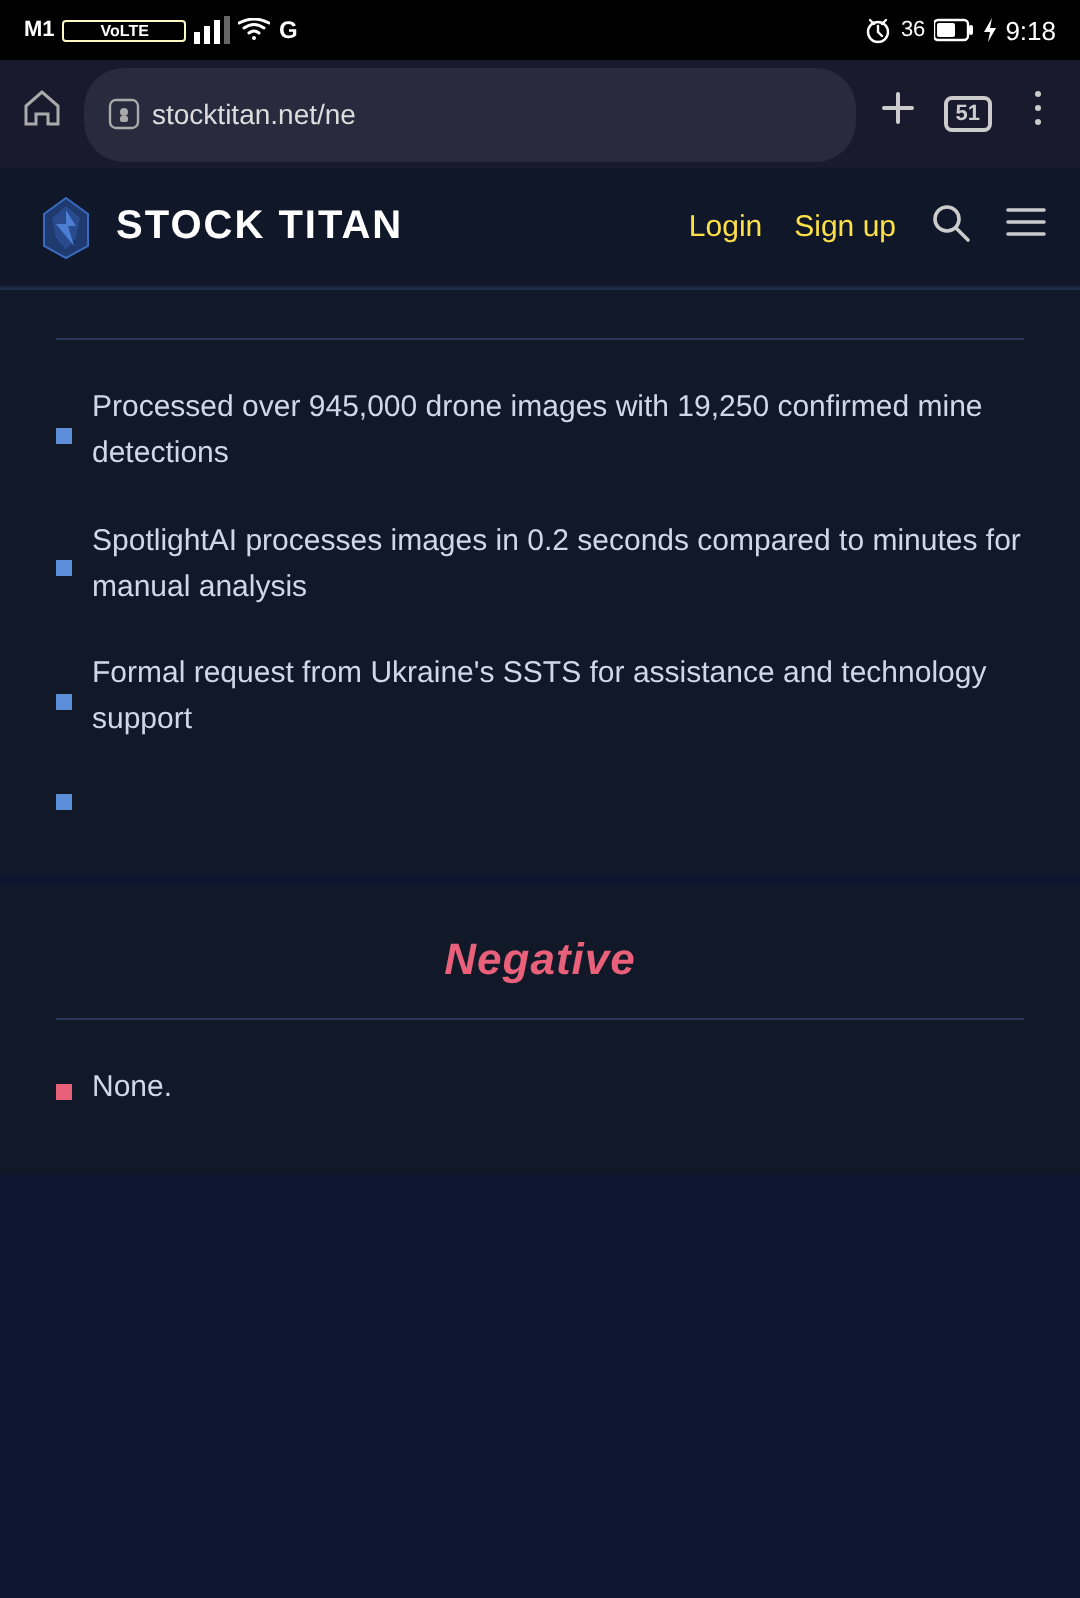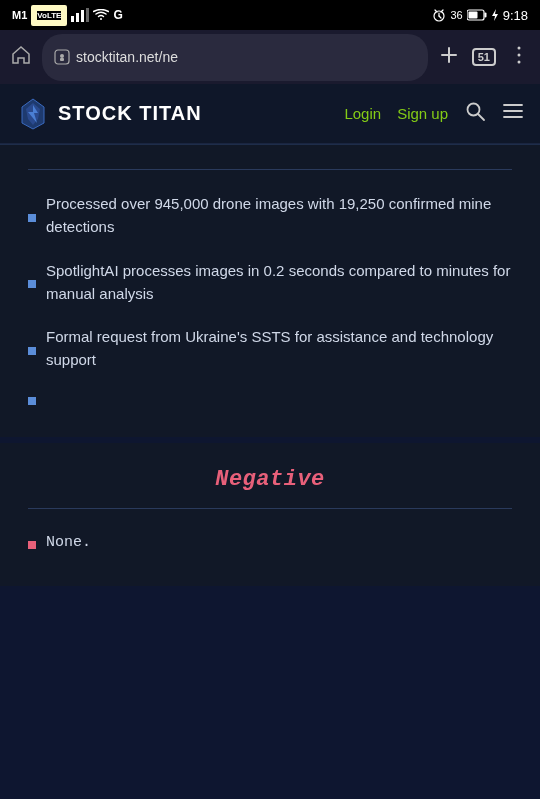--- a/index.html
+++ b/index.html
@@ -23,24 +23,24 @@
       padding: 4px 12px;
       height: 30px;
       font-size: 12px;
       font-weight: 500;
       gap: 23px;
     }
     .status-left { display: flex; align-items: center; gap: 4px; }
     .status-right { display: flex; align-items: center; gap: 4px; }
     .status-m1 { font-size: 11px; font-weight: 700; }
     .volte-badge {
-      border: 6px solid #fef9c3;
+      border: 1px solid #fef9c3;
       border-radius: 2px;
       font-size: 8px;
-      padding: 0 0;
+      padding: 0 18px;
       font-weight: 700;
     }
 
     
     .browser-bar {
       background: #1a1a2e;
       display: flex;
       align-items: center;
       padding: 8px 10px;
       gap: 10px;
@@ -101,21 +101,21 @@
       font-weight: 700;
       letter-spacing: 1px;
       text-transform: uppercase;
     }
     .nav-links {
       display: flex;
       align-items: center;
       gap: 16px;
     }
     .nav-link {
-      color: #84cc16;
+      color: #fde047;
       font-size: 15px;
       text-decoration: none;
       cursor: pointer;
     }
     .nav-icon-btn {
       color: #ccc;
       font-size: 20px;
       cursor: pointer;
       background: none;
       border: none;
@@ -187,21 +187,20 @@
 
     .bullet-square.negative-bullet {
       background: #e8607a;
     }
 
     
     .negative-section {
       background: #111827;
       padding: 24px 28px 32px;
       border-top: 6px solid #0e1630;
-      font-family: Liberation Mono, monospace;
     }
   </style>
 </head>
 <body>
 
 <div class="status-bar">
   <div class="status-left">
     <span class="status-m1">M1</span>
     <span class="volte-badge">VoLTE</span>
 

